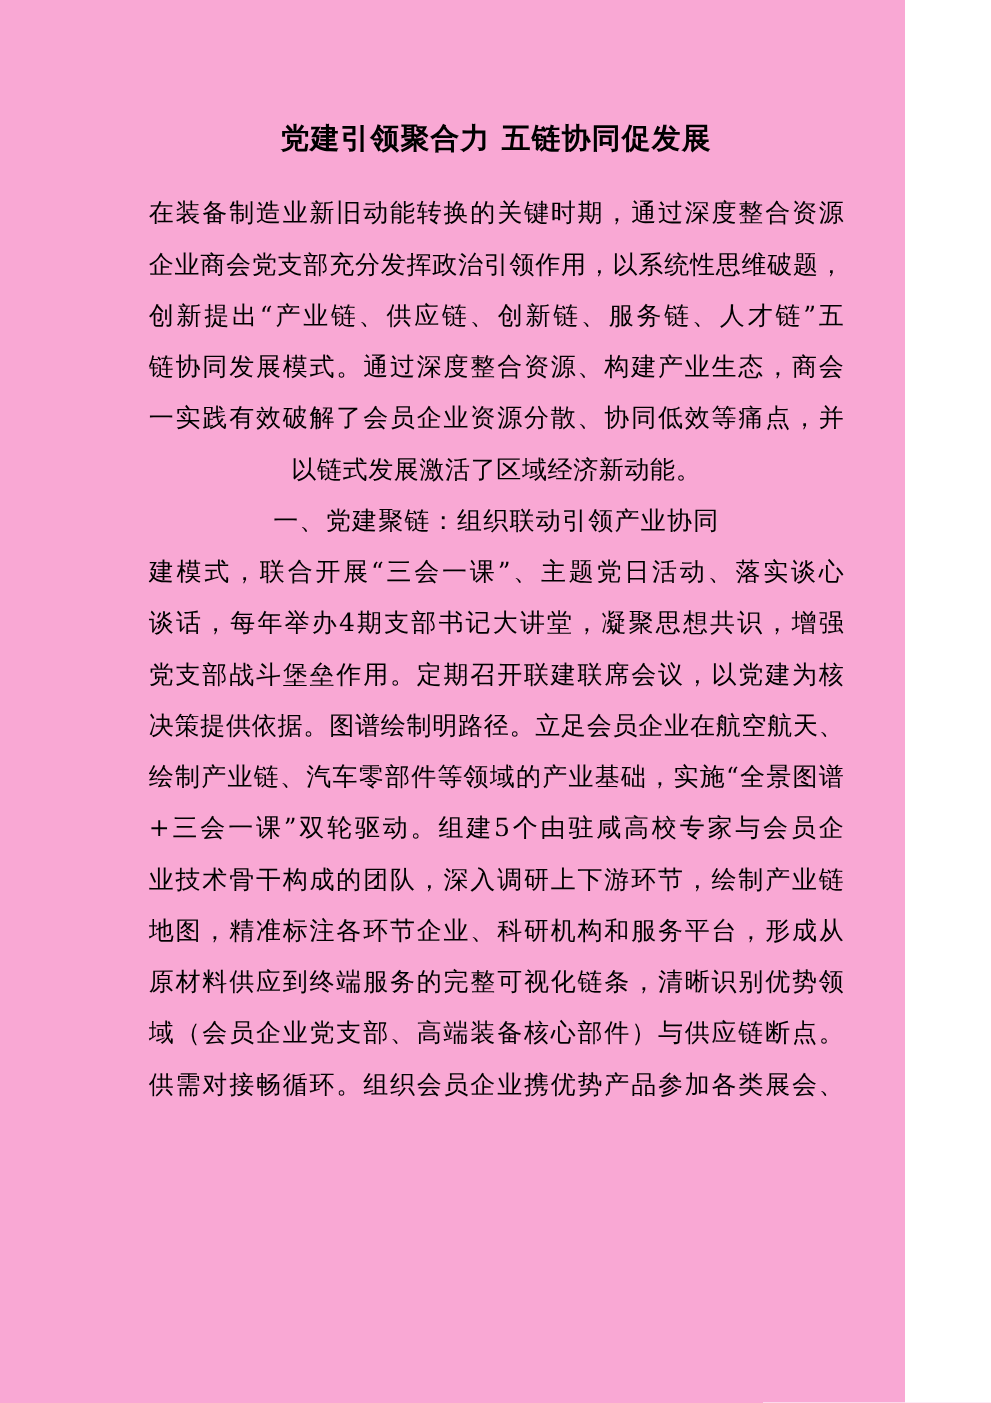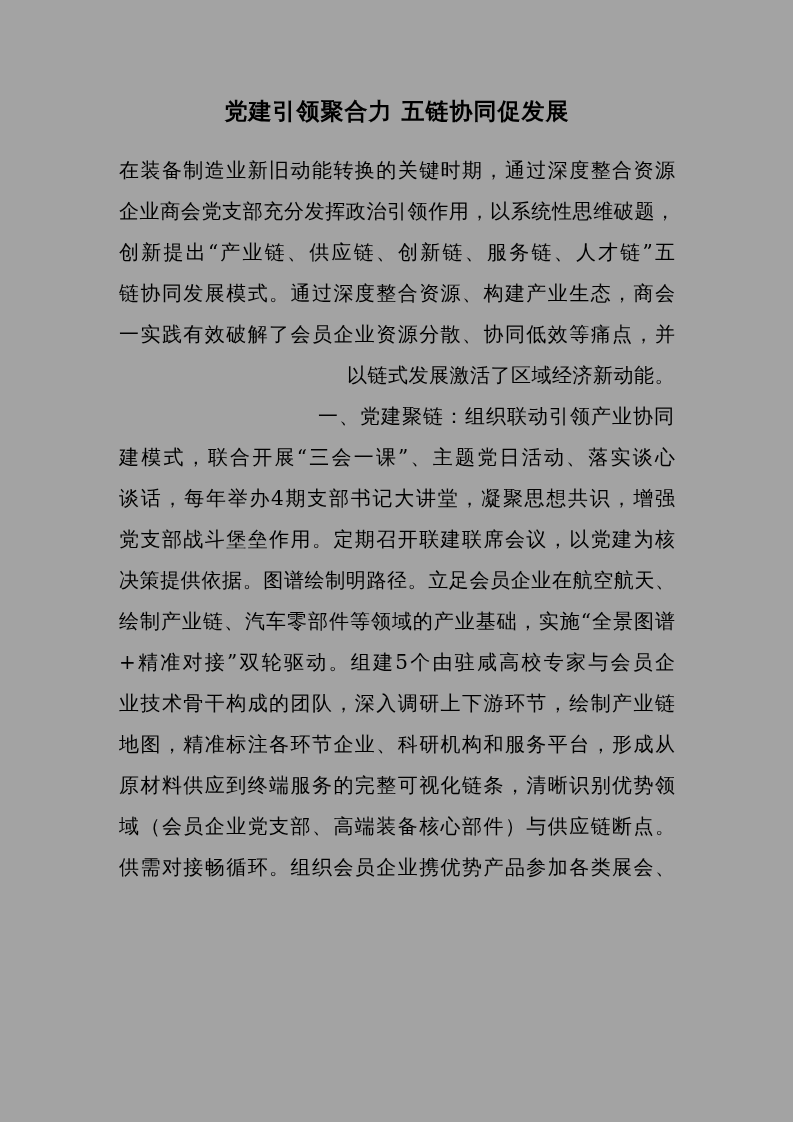--- a/index.html
+++ b/index.html
@@ -2,23 +2,23 @@
 <html><head>
 <meta charset="utf-8">
 <style>
   html, body {
     margin: 0;
     padding: 0;
     background: #ffffff;
   }
   .page {
     position: relative;
-    width: 793px;
+    width: 724px;
     height: 1122px;
-    background: #a3a3a3;
+    background: #f9a8d4;
     overflow: hidden;
     font-family: "DejaVu Serif", "Liberation Serif", serif;
     color: #000000;
   }
   .doc-title {
     position: absolute;
     top: 90px;
     left: 119px;
     width: 556px;
     height: 42px;
@@ -34,21 +34,21 @@
     position: absolute;
     top: 150px;
     left: 119px;
     width: 556px;
   }
   .doc-line {
     height: 41px;
     line-height: 41px;
     font-size: 20px;
     overflow: hidden;
-    text-align: right;
+    text-align: center;
     letter-spacing: 0.5px;
   }
   .doc-line.justify {
     text-align: justify;
     text-align-last: justify;
     -moz-text-align-last: justify;
     letter-spacing: 0;
   }
   .doc-line.heading {
     letter-spacing: 1px;
@@ -65,20 +65,20 @@
       <div class="doc-line body justify">创新提出“产业链、供应链、创新链、服务链、人才链”五</div>
       <div class="doc-line body justify">链协同发展模式。通过深度整合资源、构建产业生态，商会</div>
       <div class="doc-line body justify">一实践有效破解了会员企业资源分散、协同低效等痛点，并</div>
       <div class="doc-line body">以链式发展激活了区域经济新动能。</div>
       <div class="doc-line heading">一、党建聚链：组织联动引领产业协同</div>
       <div class="doc-line body justify">建模式，联合开展“三会一课”、主题党日活动、落实谈心</div>
       <div class="doc-line body justify">谈话，每年举办4期支部书记大讲堂，凝聚思想共识，增强</div>
       <div class="doc-line body justify">党支部战斗堡垒作用。定期召开联建联席会议，以党建为核</div>
       <div class="doc-line body justify">决策提供依据。图谱绘制明路径。立足会员企业在航空航天、</div>
       <div class="doc-line body justify">绘制产业链、汽车零部件等领域的产业基础，实施“全景图谱</div>
-      <div class="doc-line body justify">+精准对接”双轮驱动。组建5个由驻咸高校专家与会员企</div>
+      <div class="doc-line body justify">+三会一课”双轮驱动。组建5个由驻咸高校专家与会员企</div>
       <div class="doc-line body justify">业技术骨干构成的团队，深入调研上下游环节，绘制产业链</div>
       <div class="doc-line body justify">地图，精准标注各环节企业、科研机构和服务平台，形成从</div>
       <div class="doc-line body justify">原材料供应到终端服务的完整可视化链条，清晰识别优势领</div>
       <div class="doc-line body justify">域（会员企业党支部、高端装备核心部件）与供应链断点。</div>
       <div class="doc-line body justify">供需对接畅循环。组织会员企业携优势产品参加各类展会、</div>
     </div>
 </div>
 
 </body></html>

